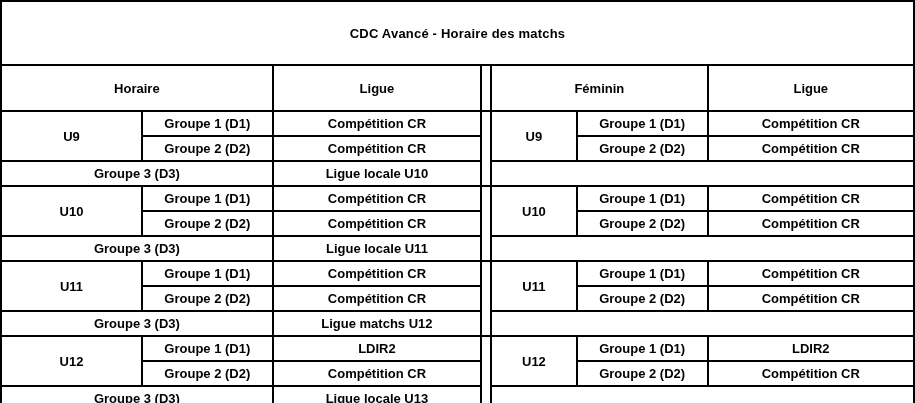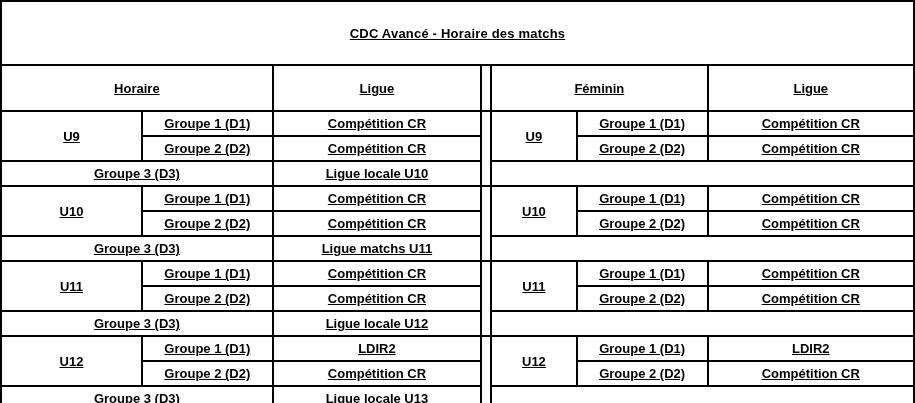--- a/index.html
+++ b/index.html
@@ -11,21 +11,20 @@
     font-family: "Liberation Sans", sans-serif;
     width: 915px;
     height: 403px;
     overflow: hidden;
   }
   .sheet {
     width: 915px;
     height: 403px;
     box-sizing: border-box;
     position: relative;
-    text-decoration: underline;
   }
   table.main {
     border-collapse: collapse;
     table-layout: fixed;
     width: 915px;
     height: 403px;
   }
   table.main td, table.main th {
     border: 2px solid #000000;
     padding: 0;
@@ -155,42 +154,42 @@
         <td class="lig blockstart grpcell">Compétition CR</td>
       </tr>
       <tr>
         <td class="grp grpcell">Groupe 2 (D2)</td>
         <td class="lig grpcell">Compétition CR</td>
         <td class="grp grpcell">Groupe 2 (D2)</td>
         <td class="lig grpcell">Compétition CR</td>
       </tr>
       <tr>
         <td class="grp blockend grpcell" colspan="2">Groupe 3 (D3)</td>
-        <td class="lig blockend grpcell">Ligue matchs U11</td>
+        <td class="lig blockend grpcell">Ligue locale U11</td>
         <td class="grey blockend" colspan="3"></td>
       </tr>
 
       <tr>
         <td class="age blockstart" rowspan="2">U11</td>
         <td class="grp blockstart grpcell">Groupe 1 (D1)</td>
         <td class="lig blockstart grpcell">Compétition CR</td>
         <td class="sep-col" rowspan="3"></td>
         <td class="age blockstart" rowspan="2">U11</td>
         <td class="grp blockstart grpcell">Groupe 1 (D1)</td>
         <td class="lig blockstart grpcell">Compétition CR</td>
       </tr>
       <tr>
         <td class="grp grpcell">Groupe 2 (D2)</td>
         <td class="lig grpcell">Compétition CR</td>
         <td class="grp grpcell">Groupe 2 (D2)</td>
         <td class="lig grpcell">Compétition CR</td>
       </tr>
       <tr>
         <td class="grp blockend grpcell" colspan="2">Groupe 3 (D3)</td>
-        <td class="lig blockend grpcell">Ligue locale U12</td>
+        <td class="lig blockend grpcell">Ligue matchs U12</td>
         <td class="grey blockend" colspan="3"></td>
       </tr>
 
       <tr>
         <td class="age blockstart" rowspan="2">U12</td>
         <td class="grp blockstart grpcell">Groupe 1 (D1)</td>
         <td class="lig blockstart grpcell">LDIR2</td>
         <td class="sep-col" rowspan="3"></td>
         <td class="age blockstart" rowspan="2">U12</td>
         <td class="grp blockstart grpcell">Groupe 1 (D1)</td>

